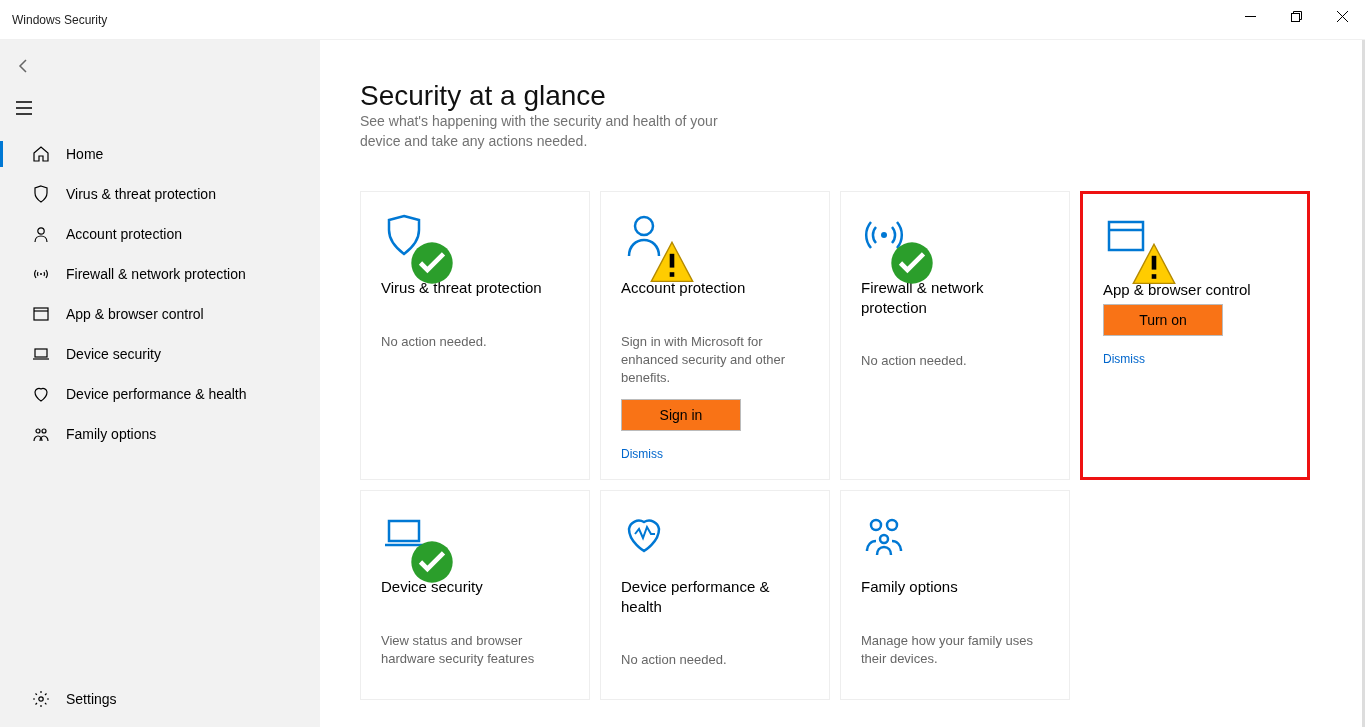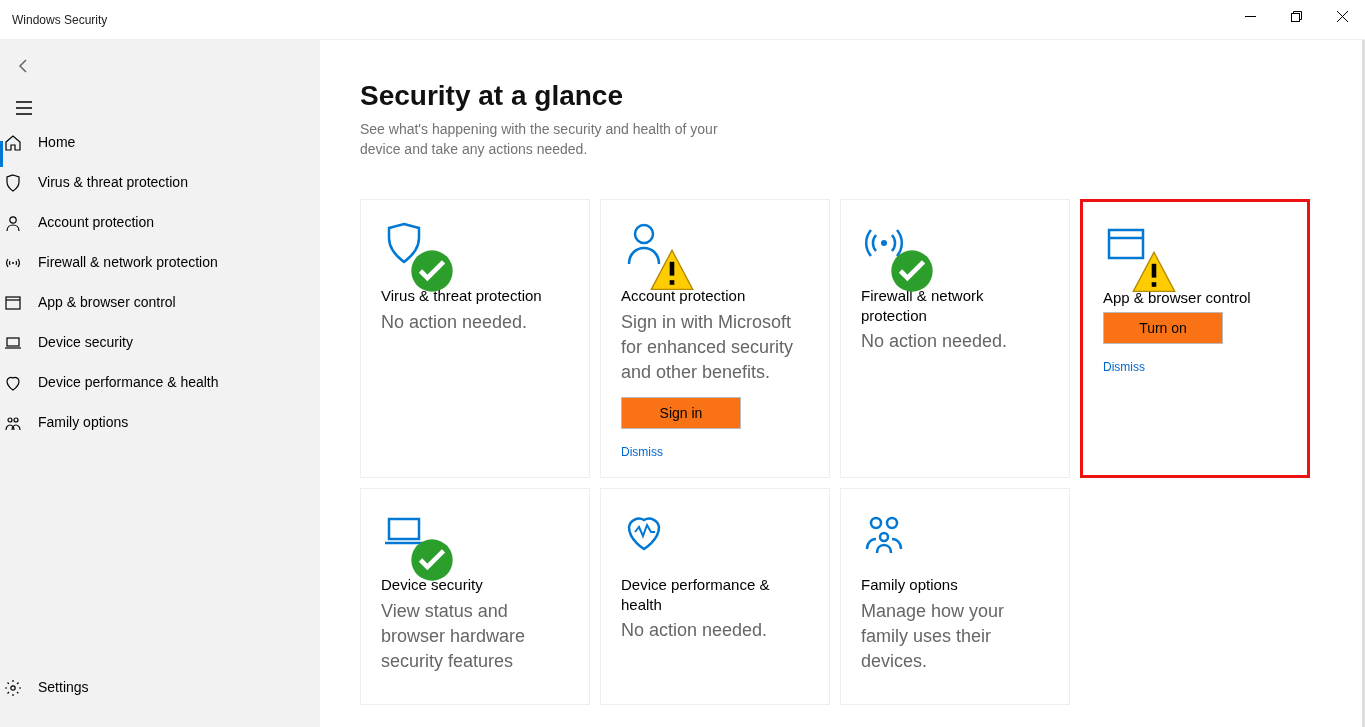--- a/index.html
+++ b/index.html
@@ -68,22 +68,22 @@
     display: flex;
     align-items: center;
     padding-left: 16px;
     margin-bottom: 4px;
   }
   .hamburger-row svg { width: 16px; height: 14px; }
   .nav { flex: 1; }
   .nav-item {
     height: 40px;
     display: flex;
-    align-items: flex-start;
-    padding-left: 4px;
+    align-items: center;
+    padding-left: 32px;
     gap: 16px;
     font-size: 14px;
     color: #000;
     position: relative;
   }
   .nav-item .icon { width: 18px; display: flex; align-items: center; justify-content: center; }
   .nav-item .icon svg { width: 18px; height: 18px; }
   .nav-item.active::before {
     content: "";
     position: absolute;
@@ -92,22 +92,22 @@
     background: #0078d4;
   }
   .sidebar-footer {
     border-top: none;
     padding-bottom: 8px;
   }
 
   
   h1 {
     font-size: 28px;
-    font-weight: 700;
-    margin-bottom: 8px;
+    font-weight: 400;
+    margin-bottom: 0;
     color: #111;
   }
   .subtitle {
     font-size: 14px;
     color: #737373;
     max-width: 380px;
     line-height: 1.4;
     margin-bottom: 40px;
   }
 
@@ -142,24 +142,25 @@
     width: 20px; height: 20px;
   }
   .card-title {
     font-size: 15px;
     font-weight: 400;
     color: #000;
     margin-bottom: 4px;
     line-height: 1.3;
   }
   .card-desc {
-    font-size: 18px;
+    font-size: 13px;
     color: #666;
     line-height: 1.4;
     margin-bottom: 12px;
+    margin-top: 31px;
   }
   .card-btn {
     display: inline-block;
     width: 120px;
     padding: 7px 0;
     text-align: center;
     background: #f97316;
     border: 1px solid #bbb;
     font-size: 14px;
     color: #000;

